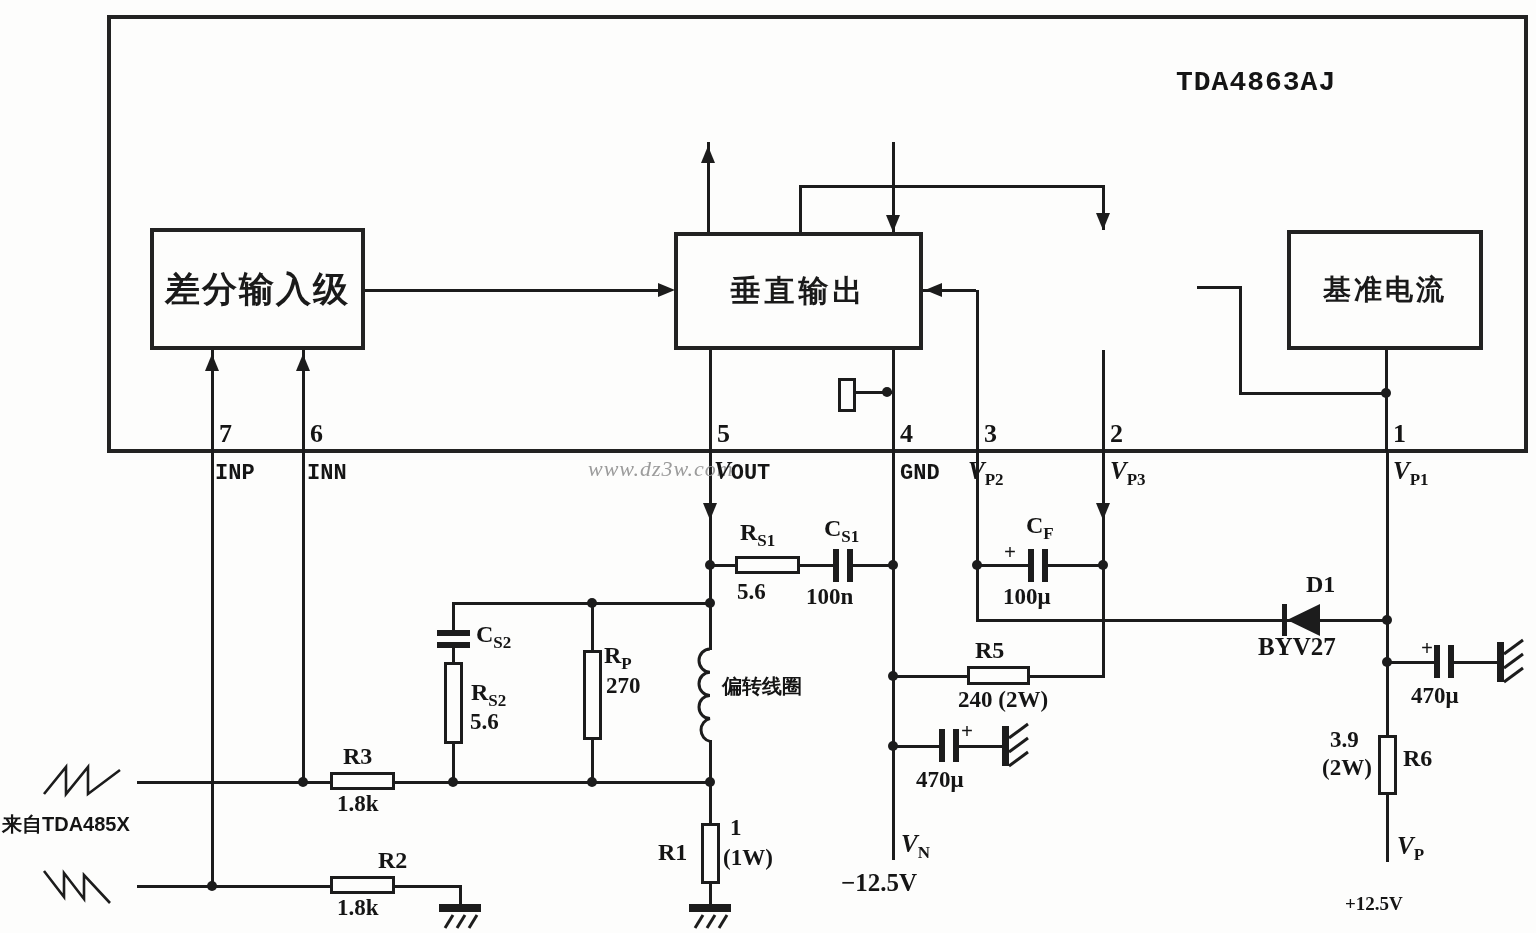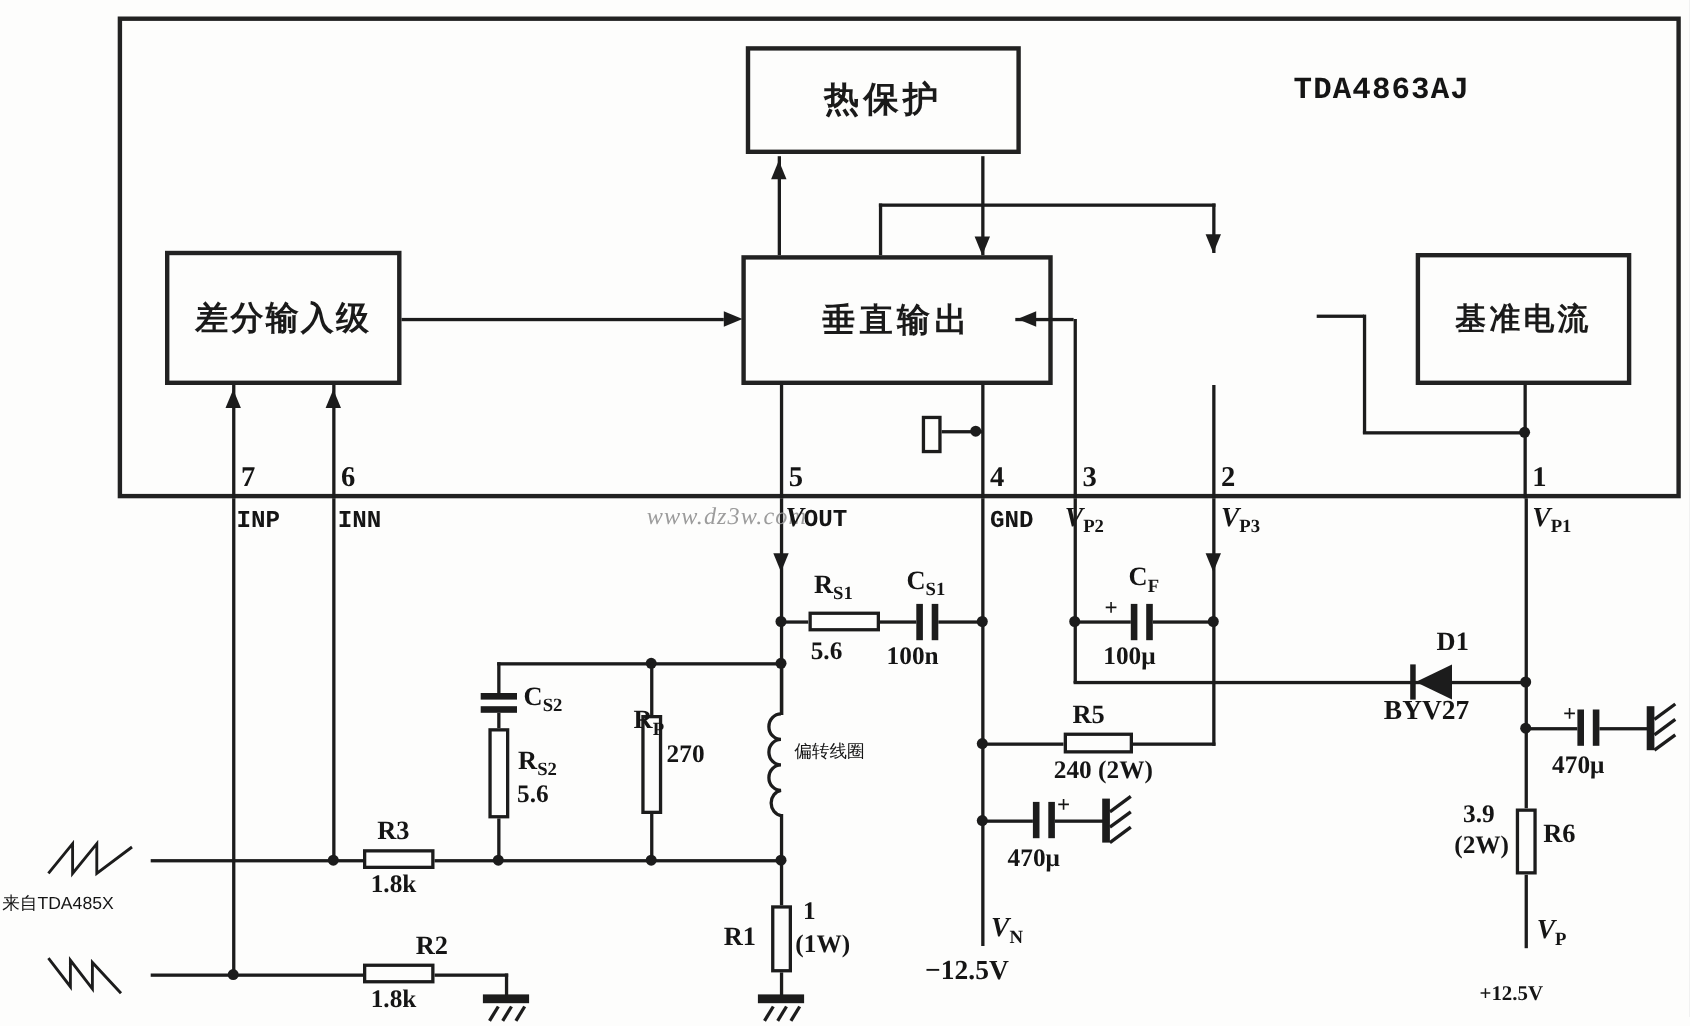--- a/index.html
+++ b/index.html
@@ -18,40 +18,37 @@
   .res{position:absolute;border:3px solid #1c1c1c;background:#fdfdfc;box-sizing:border-box;}
   .capb{position:absolute;background:#1c1c1c;}
   .t{position:absolute;white-space:nowrap;line-height:1.05;}
   .val{font-size:23px;font-weight:600;}
   .cname{font-size:24px;font-weight:600;}
   .cname sub,.vlab sub{font-size:17px;font-weight:600;}
   .pinnum{font-size:26px;font-weight:600;}
   .pinlab{font-family:"Liberation Mono",monospace;font-size:22px;font-weight:700;}
   .vlab{font-size:25px;font-weight:600;}
   .vlab i{font-family:"Liberation Serif",serif;}
-  .cjk{font-family:"Liberation Sans","DejaVu Sans",sans-serif;font-weight:normal;font-size:16px;}
+  .cjk{font-family:"Liberation Sans","DejaVu Sans",sans-serif;font-weight:bold;font-size:20px;}
   .wm{font-style:italic;font-size:22px;color:#9c9c9c;letter-spacing:1px;}
   .title{font-family:"Liberation Mono",monospace;font-size:28px;font-weight:600;letter-spacing:1px;}
   svg{position:absolute;overflow:visible;}
 </style>
 </head>
 <body>
 
 <div class="canvas">
 
   <div class="bx" style="left:107px;top:15px;width:1421px;height:438px;"></div>
   <div class="t title" style="left:1176px;top:68px;">TDA4863AJ</div>
 
-  <div class="bx" style="left:678px;top:42px;width:250px;height:98px;">
-    <span class="blk-label" style="font-size:32px;letter-spacing:4px;">热保护</span>
-  </div>
   <div class="bx" style="left:150px;top:228px;width:215px;height:122px;">
-    <span class="blk-label" style="font-size:30px;letter-spacing:2px;">差分输入级</span>
-  </div>
-  <div class="bx" style="left:674px;top:232px;width:283px;height:118px;">
+    <span class="blk-label" style="font-size:35px;letter-spacing:2px;">差分输入级</span>
+  </div>
+  <div class="bx" style="left:674px;top:232px;width:249px;height:118px;">
     <span class="blk-label" style="font-size:30px;letter-spacing:4px;">垂直输出</span>
   </div>
   <div class="bx" style="left:1287px;top:230px;width:196px;height:120px;">
     <span class="blk-label" style="font-size:28px;letter-spacing:3px;">基准电流</span>
   </div>
 
   <div class="w" style="left:707px;top:142px;width:3px;height:90px;"></div>
   <div class="ar ar-up" style="left:701px;top:146px;"></div>
   <div class="w" style="left:892px;top:142px;width:3px;height:90px;"></div>
   <div class="ar ar-down" style="left:886px;top:215px;"></div>
@@ -220,21 +217,21 @@
   <div class="t cname" style="left:476px;top:622px;">
     <span>C</span><sub>S2</sub>
   </div>
   <div class="t cname" style="left:471px;top:680px;">
     <span>R</span><sub>S2</sub>
   </div>
   <div class="t val" style="left:470px;top:710px;">5.6</div>
   <div class="w" style="left:591px;top:602px;width:3px;height:50px;"></div>
   <div class="res" style="left:583px;top:650px;width:19px;height:90px;"></div>
   <div class="w" style="left:591px;top:740px;width:3px;height:44px;"></div>
-  <div class="t cname" style="left:576px;top:643px;">
+  <div class="t cname" style="left:604px;top:643px;">
     <span>R</span><sub>P</sub>
   </div>
   <div class="t val" style="left:606px;top:674px;">270</div>
 
   <svg style="left:688px;top:648px;" width="24" height="94" viewBox="0 0 24 94">
     <path d="M22,1 A11,11.6 0 0 0 22,24.2 A11,11.6 0 0 0 22,47.4 A11,11.6 0 0 0 22,70.6 A11,11.6 0 0 0 22,93.4" fill="none" stroke="#1c1c1c" stroke-width="3"></path>
   </svg>
   <div class="w" style="left:709px;top:602px;width:3px;height:48px;"></div>
   <div class="t cjk" style="left:722px;top:676px;">偏转线圈</div>
 

